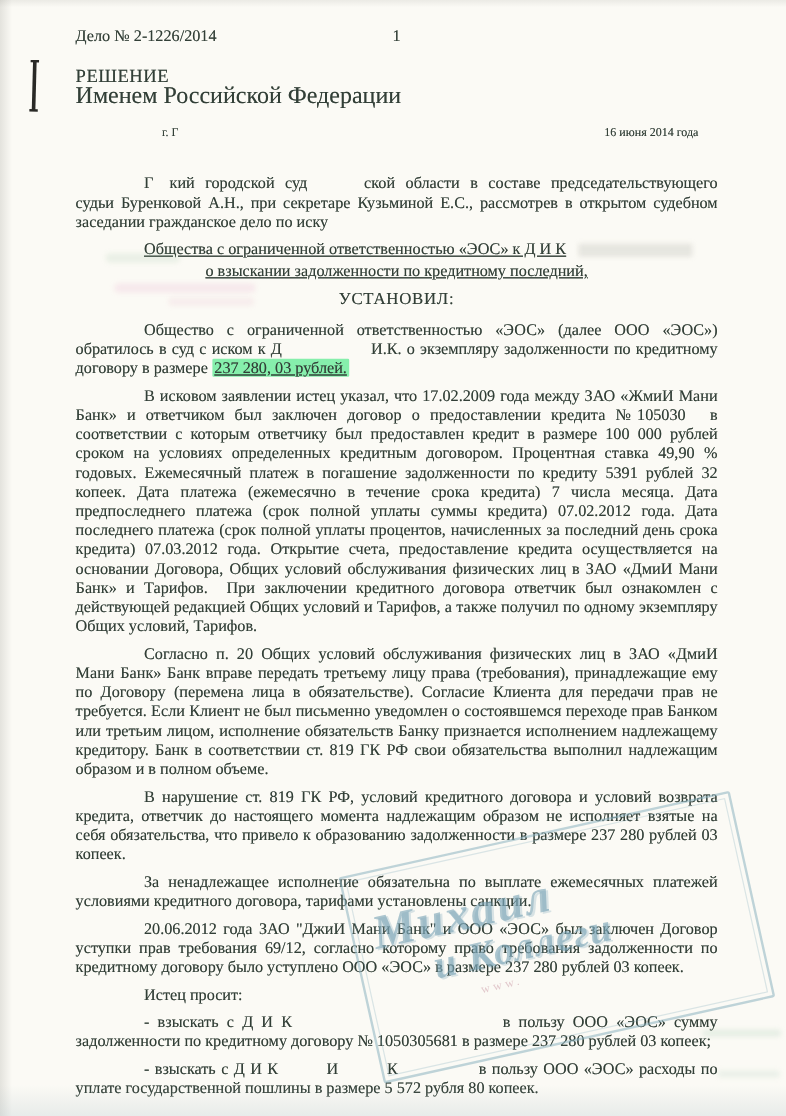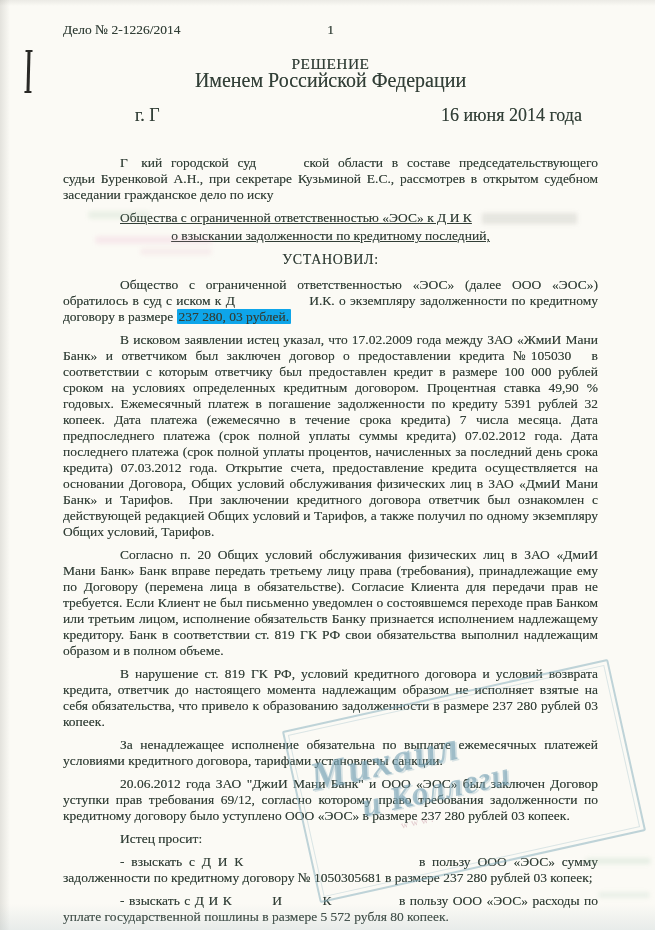--- a/index.html
+++ b/index.html
@@ -26,25 +26,25 @@
   .header-row{position:relative;font-size:13.5px;height:16px;}
   .case-number{position:absolute;left:0;top:0;}
   .page-number{position:absolute;left:0;right:0;top:0;text-align:center;}
 
   .binding-mark{position:absolute;left:27px;top:51px;width:3px;height:41px;
     background:#292926;transform:rotate(1.5deg);}
   .binding-mark::before,.binding-mark::after{content:"";position:absolute;left:-2px;width:7px;height:2px;background:#292926;}
   .binding-mark::before{top:-1px;}
   .binding-mark::after{bottom:-1px;}
 
-  .title-block{text-align:center;margin-top:17px;line-height:17px;}
+  .title-block{text-align:left;margin-top:17px;line-height:17px;}
   .doc-title{font-size:15.5px;letter-spacing:.4px;}
   .doc-subtitle{font-size:20px;}
 
-  .city-date{display:flex;justify-content:space-between;margin-top:16px;font-size:18px;}
+  .city-date{display:flex;justify-content:space-between;margin-top:16px;font-size:10px;}
   .city{margin-left:72px;}
   .date{margin-right:16px;}
 
   .para,.line{
     font-size:13.5px;line-height:16px;
     text-align:justify;text-justify:inter-word;
     white-space:pre-wrap;
     margin:0 0 7px 0;
   }
   .para{text-indent:57px;}
@@ -52,23 +52,23 @@
 
   .party-block{position:relative;margin-top:0;text-decoration:underline;}
   .party-line{margin:0;font-size:13.5px;line-height:17px;padding-left:57px;text-align:left;}
   .party-smudge{display:inline-block;width:95px;height:11px;vertical-align:middle;margin-left:10px;
     background:rgba(150,150,138,.20);filter:blur(2px);}
   .subject-line{margin:1px 0 0 0;font-size:13.5px;line-height:17px;text-align:center;}
 
   .ustanovil{margin:8px 0 9px 0;text-align:center;font-size:14px;letter-spacing:.6px;}
 
   .hl{
-    background:#0ea5e9;
+    background:#86efac;
     padding:0 2px;border-radius:1px;
-    box-decoration-break:clone;-webkit-box-decoration-break:clone;
+    box-decoration-break:clone;text-decoration:underline;-webkit-box-decoration-break:clone;
   }
 
   
   .watermark{
     position:absolute;left:297px;top:693px;width:330px;height:172px;
     transform:rotate(-12.5deg);
     border:2px solid rgba(140,178,192,.55);
     border-radius:2px;
     pointer-events:none;
   }

